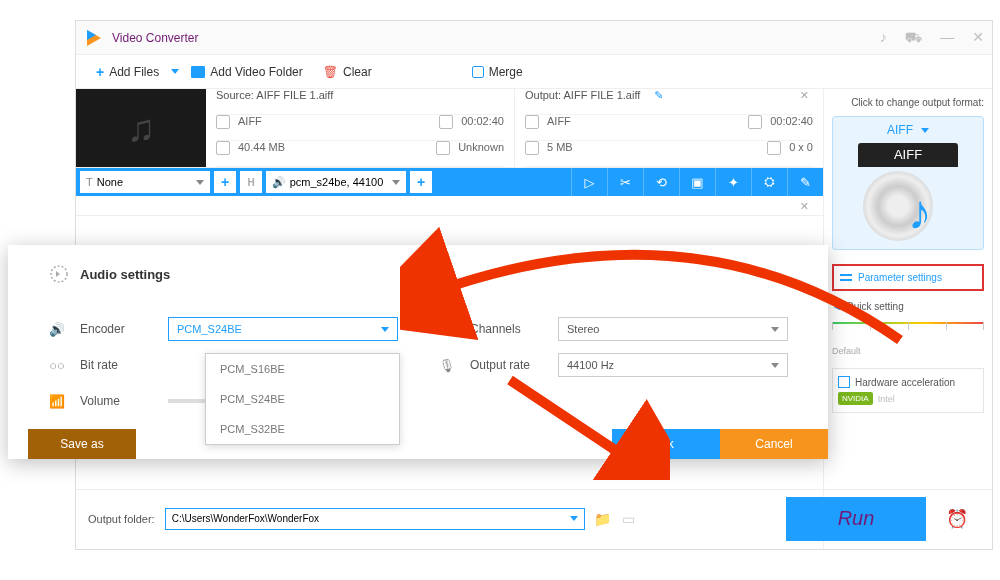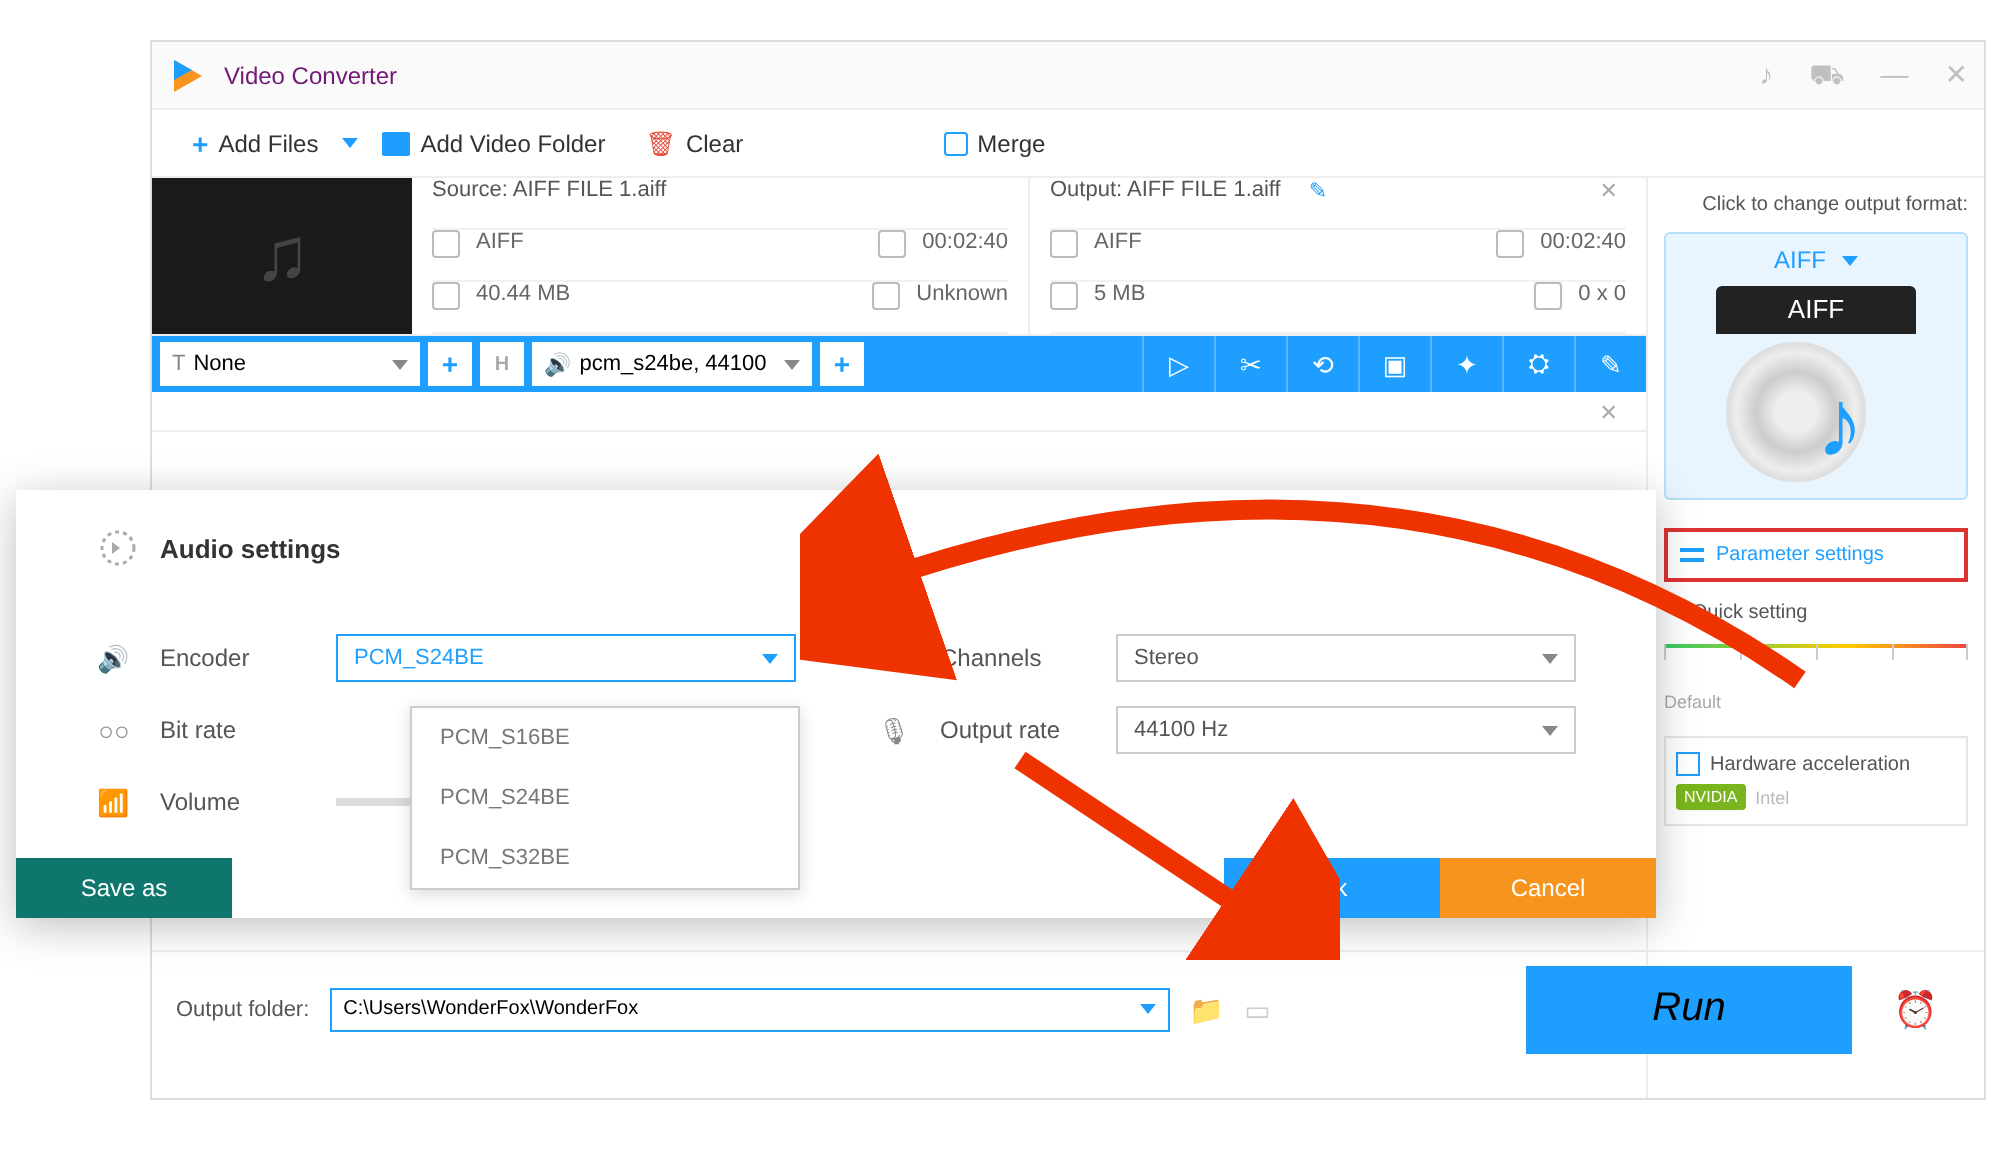--- a/index.html
+++ b/index.html
@@ -55,27 +55,27 @@
 .quick-arrow{color:#1e9fff}
 .qslider{margin-top:10px;height:20px;position:relative}
 .qslider-track{height:2px;background:linear-gradient(to right,#3c6 0%,#fc0 60%,#e44 100%);margin-top:5px}
 .qslider-tick{position:absolute;top:0;width:1px;height:8px;background:#ccc}
 .qlabel{font-size:9px;color:#aaa;margin-top:4px}
 .hw-card{margin-top:12px;border:1px solid #e5e5e5;padding:5px;font-size:10px}
 .hw-row{display:flex;align-items:center;gap:5px;padding:2px 0}
 .nvidia{background:#7ab51d;color:#fff;padding:2px 4px;font-size:8px;border-radius:2px}
 .intel-b{color:#bbb;font-size:9px}
 .chip-i{width:12px;height:12px;border:1px solid #1e9fff;display:inline-block}
-.bottom-bar{position:absolute;left:0;right:0;bottom:16px;height:58px;border-top:1px solid #eee;display:flex;align-items:center;padding:0 12px;gap:10px}
+.bottom-bar{position:absolute;left:0;right:0;bottom:2px;height:58px;border-top:1px solid #eee;display:flex;align-items:center;padding:0 12px;gap:10px}
 .of-label{font-size:11px;color:#555}
 .of-input{flex:0 0 420px;height:22px;border:1px solid #1e9fff;font-size:10px;padding:0 6px;display:flex;align-items:center;justify-content:space-between}
 .of-input .chevron-down{border-top-color:#1e9fff}
 .of-icon{color:#1e9fff;font-size:14px}
 .of-icon.g{color:#ccc}
-.run-btn{margin-left:auto;width:163px;height:44px;background:#1e9fff;color:#000000;font-size:20px;font-style:italic;display:flex;align-items:center;justify-content:center;cursor:pointer}
+.run-btn{margin-left:auto;width:140px;height:44px;background:#1e9fff;color:#701a75;font-size:20px;font-style:italic;display:flex;align-items:center;justify-content:center;cursor:pointer}
 .clock-btn{width:44px;height:44px;color:#1e9fff;display:flex;align-items:center;justify-content:center;font-size:18px}
 
 
 .modal{position:absolute;left:8px;top:245px;width:820px;background:#fff;box-shadow:0 4px 20px rgba(0,0,0,0.25);z-index:10}
 .modal-body{padding:18px 40px 10px}
 .modal-title{display:flex;align-items:center;gap:10px;font-size:13px;font-weight:bold;color:#333;margin-bottom:26px}
 .gear-i{width:22px;height:22px;position:relative;color:#999}
 .settings-grid{display:flex;gap:40px}
 .sg-col{flex:1}
 .sg-row{display:flex;align-items:center;height:36px;gap:14px;font-size:12px;color:#555}
@@ -85,21 +85,21 @@
 .sg-select.active{border-color:#1e9fff;color:#1e9fff}
 .sg-select.active .chevron-down{border-top-color:#1e9fff}
 .sg-select .chevron-down{border-top-color:#888}
 .volume-slider{flex:1;height:4px;background:#ddd;position:relative}
 .volume-slider .thumb-v{position:absolute;right:0;top:-4px;width:3px;height:12px;background:#888}
 .volume-pct{font-size:11px;color:#555;width:40px}
 .dropdown{position:absolute;left:197px;top:108px;width:195px;background:#fff;border:1px solid #ccc;box-shadow:0 2px 8px rgba(0,0,0,0.15);z-index:20}
 .dd-item{padding:9px 14px;font-size:11px;color:#777;cursor:pointer}
 .modal-foot{display:flex;height:30px}
 .mf-btn{flex:0 0 108px;height:30px;display:flex;align-items:center;justify-content:center;font-size:12px;color:#fff;cursor:pointer}
-.mf-save{background:#0f766e;}
+.mf-save{background:#a16207;margin-left:20px}
 .mf-spacer{flex:1}
 .mf-ok{background:#1e9fff}
 .mf-cancel{background:#f7941d}
 
 
 .arrow-svg{position:absolute;z-index:30;pointer-events:none}
 </style>
 </head>
 <body>
 

